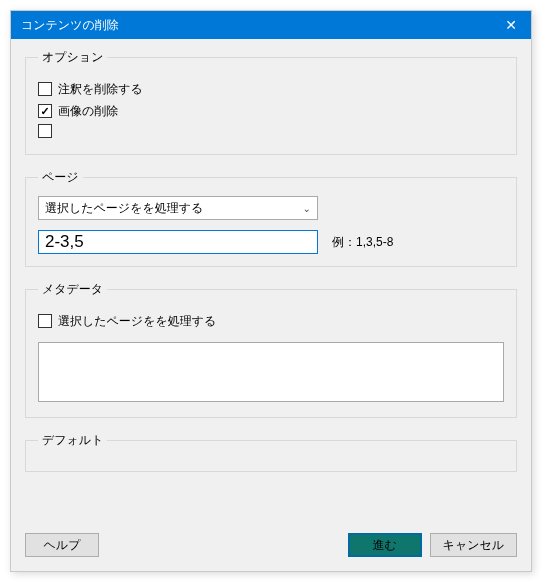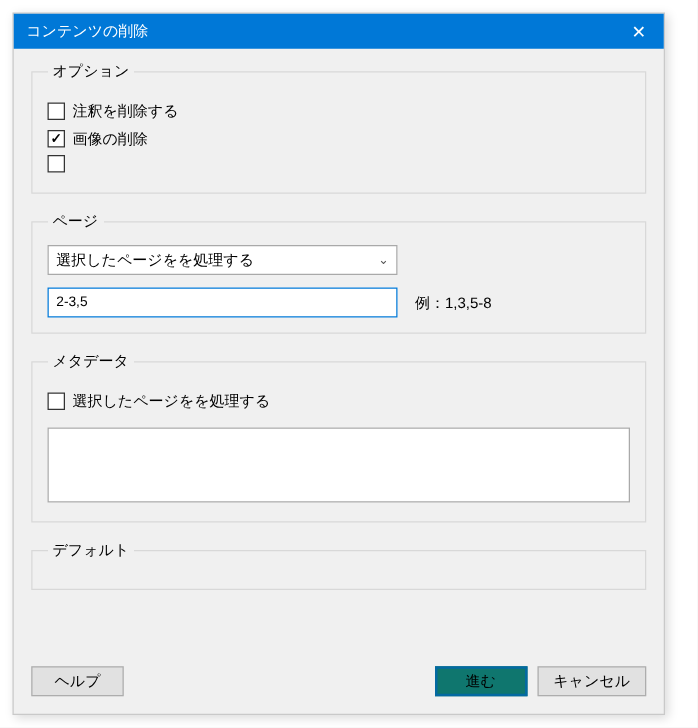--- a/index.html
+++ b/index.html
@@ -102,21 +102,21 @@
     align-items: center;
   }
   .text-input {
     width: 280px;
     height: 24px;
     border: 1.5px solid #0078d7;
     background: #fff;
     padding: 0 6px;
     outline: none;
     font-family: inherit;
-    font-size: 11px;
+    font-size: 17px;
   }
   .example {
     margin-left: 14px;
   }
   .meta-text {
     width: 100%;
     height: 60px;
     border: 1px solid #a9a9a9;
     background: #fff;
     margin-top: 8px;

